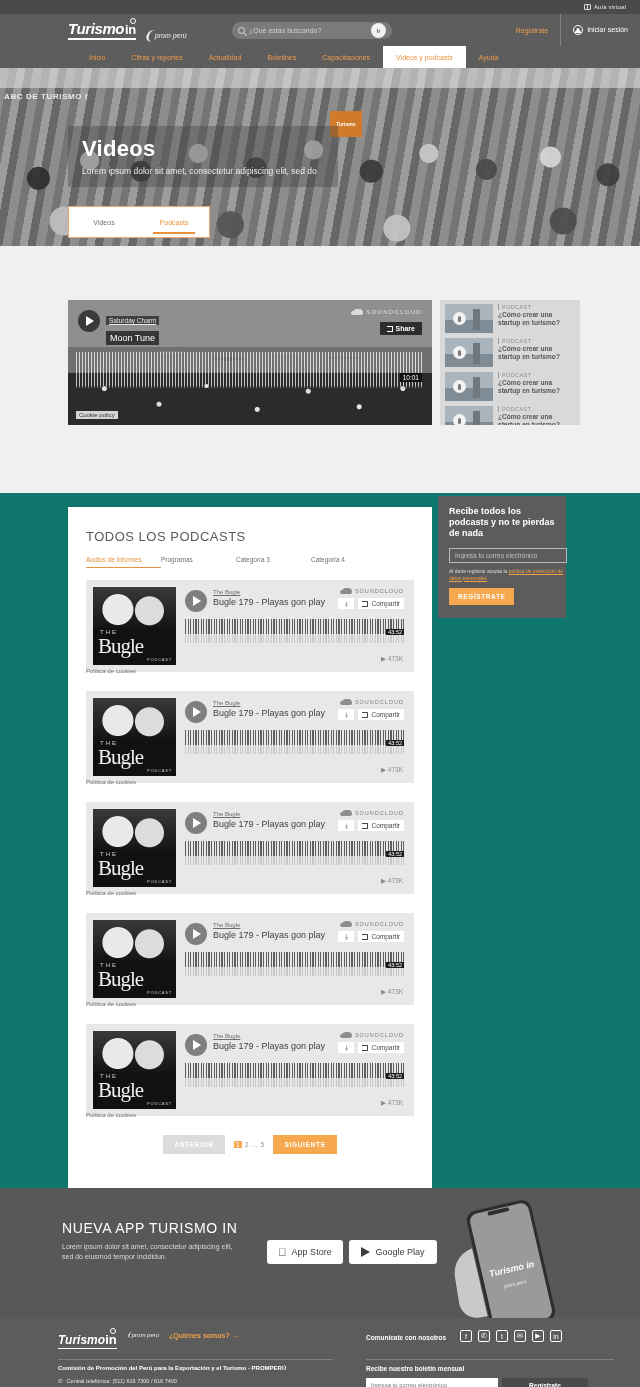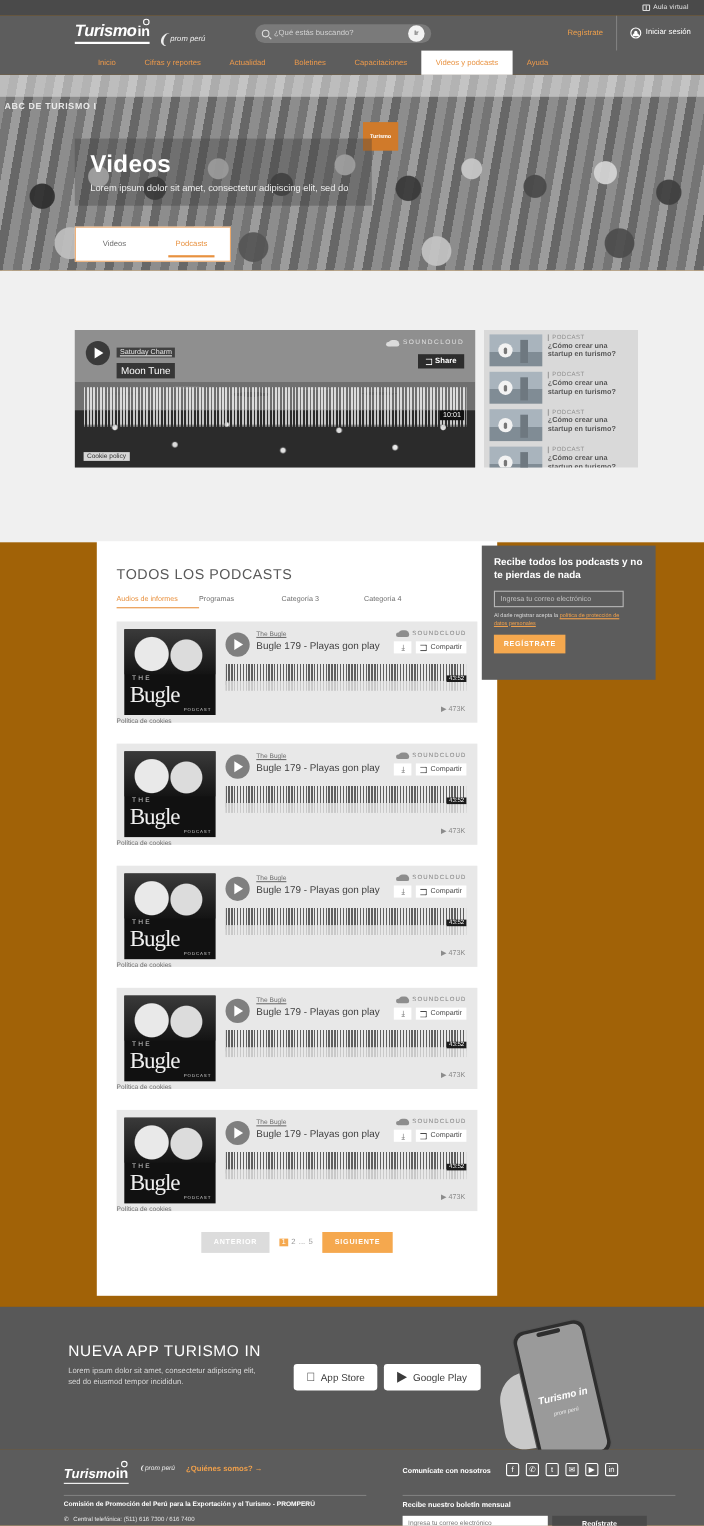--- a/index.html
+++ b/index.html
@@ -3,21 +3,21 @@
 <meta charset="utf-8">
 <style>
   * { box-sizing: border-box; margin: 0; padding: 0; }
   html, body {
     width: 640px;
     height: 1387px;
     font-family: "Liberation Sans", sans-serif;
     background: #ffffff;
     overflow: hidden;
   }
-  .page { position: relative; width: 640px; height: 1387px; background: #a16207; }
+  .page { position: relative; width: 640px; height: 1387px; background: #0f766e; }
 
   
   .topbar {
     position: absolute; top: 0; left: 0; width: 640px; height: 14px;
     background: #4a4a4a; display: flex; justify-content: flex-end; align-items: center;
     padding-right: 14px; z-index: 30;
   }
   .topbar-item { display: flex; align-items: center; gap: 3px; color: #e8e8e8; font-size: 6px; letter-spacing: .2px; }
   .book-ico { width: 7px; height: 6px; border: 1px solid #ddd; border-radius: 1px; position: relative; }
   .book-ico:after { content:""; position:absolute; left:50%; top:0; width:1px; height:100%; background:#ddd; }
@@ -150,21 +150,21 @@
   .sc-li { display:flex; gap:5px; margin-bottom:5px; }
   .sc-li-thumb { width:48px; height:29px; flex:none; background:linear-gradient(180deg,#a9b4bd 0 55%, #808c95 55% 100%); position:relative; }
   .sc-li-thumb:before{content:"";position:absolute;left:58%;top:18%;width:7px;height:72%;background:#6e7880;}
   .sc-li-mic{position:absolute;left:8px;top:8px;width:13px;height:13px;border-radius:50%;background:#f2f2f2;display:flex;align-items:center;justify-content:center;}
   .sc-li-mic i{display:block;width:3px;height:6px;background:#777;border-radius:1.5px;}
   .sc-li-txt { min-width:0; }
   .sc-li-kicker { color:#8e8e8e; font-size:5.5px; letter-spacing:.4px; border-left:1.5px solid #9a9a9a; padding-left:3px;}
   .sc-li-title { color:#575757; font-size:6.6px; font-weight:bold; line-height:8px; margin-top:1px;}
 
   
-  .main-card { position:absolute; left:68px; top:492px; width:364px; height:686px; background:#fff;margin-left:20px; }
+  .main-card { position:absolute; left:68px; top:507px; width:364px; height:686px; background:#fff; }
   .mc-title { margin:22px 0 0 18px; font-size:13px; color:#5a5a5a; letter-spacing:.5px;}
   .mc-tabs { display:flex; gap:0; margin:12px 0 0 18px; }
   .mc-tab { font-size:6.5px; color:#6f6f6f; width:75px; padding-bottom:4px; }
   .mc-tab.active { color:#e8913f; border-bottom:1.5px solid #e8913f; }
   .pc-list { margin-top:12px; padding:0 18px; }
   .pc-card { height:92px; background:#e8e8e8; margin-bottom:19px; position:relative; display:flex; padding:7px; }
   .pc-art { width:83px; height:78px; flex:none; background:#111; position:relative; overflow:hidden; }
   .pc-art .faces { position:absolute; left:0; top:0; width:100%; height:52%;
       background: radial-gradient(circle at 30% 55%, #e9e9e9 0 15px, transparent 16px),
                   radial-gradient(circle at 68% 58%, #dcdcdc 0 14px, transparent 15px),
@@ -193,21 +193,21 @@
   .pc-dur { position:absolute; right:3px; top:42px; background:#1c1c1c; color:#fff; font-size:5.5px; padding:0 2px;}
   .pc-plays { position:absolute; right:4px; bottom:2px; color:#8b8b8b; font-size:6.5px; }
   .pc-cookie { position:absolute; left:0; bottom:-9px; color:#6d6d6d; font-size:6px;}
   .pagination { display:flex; align-items:center; justify-content:center; gap:9px; margin-top:4px;}
   .pg-prev { background:#dcdcdc; color:#fff; font-size:6.5px; font-weight:bold; letter-spacing:.7px; padding:6px 11px;}
   .pg-next { background:#f5a84e; color:#fff; font-size:6.5px; font-weight:bold; letter-spacing:.7px; padding:6px 11px;}
   .pg-nums { display:flex; align-items:center; gap:3px; font-size:7px; color:#9a9a9a;}
   .pg-num.active { background:#f5a84e; color:#fff; padding:0 2px;}
 
   
-  .nl-box { position:absolute; left:438px; top:496px; width:158px; height:122px; background:#5c5c5c; padding:10px 11px;}
+  .nl-box { position:absolute; left:438px; top:496px; width:128px; height:122px; background:#5c5c5c; padding:10px 11px;}
   .nl-title { color:#fff; font-size:9px; font-weight:bold; line-height:11px;}
   .nl-input { margin-top:9px; width:118px; height:15px; background:transparent; border:1px solid #b7b7b7; color:#d8d8d8;
      font-size:6.5px; padding:0 5px; outline:none; font-family:inherit;}
   .nl-input::placeholder{color:#c0c0c0;}
   .nl-legal { margin-top:5px; color:#f0a04b; font-size:5px; line-height:6.5px; width:120px;}
   .nl-legal b{ color:#f0a04b; text-decoration:underline; font-weight:normal;}
   .nl-legal span{ color:#d9d9d9;}
   .nl-btn { margin-top:7px; background:#f5a84e; color:#fff; font-size:6.5px; font-weight:bold; letter-spacing:.6px;
      padding:5px 9px; display:inline-block;}
 

